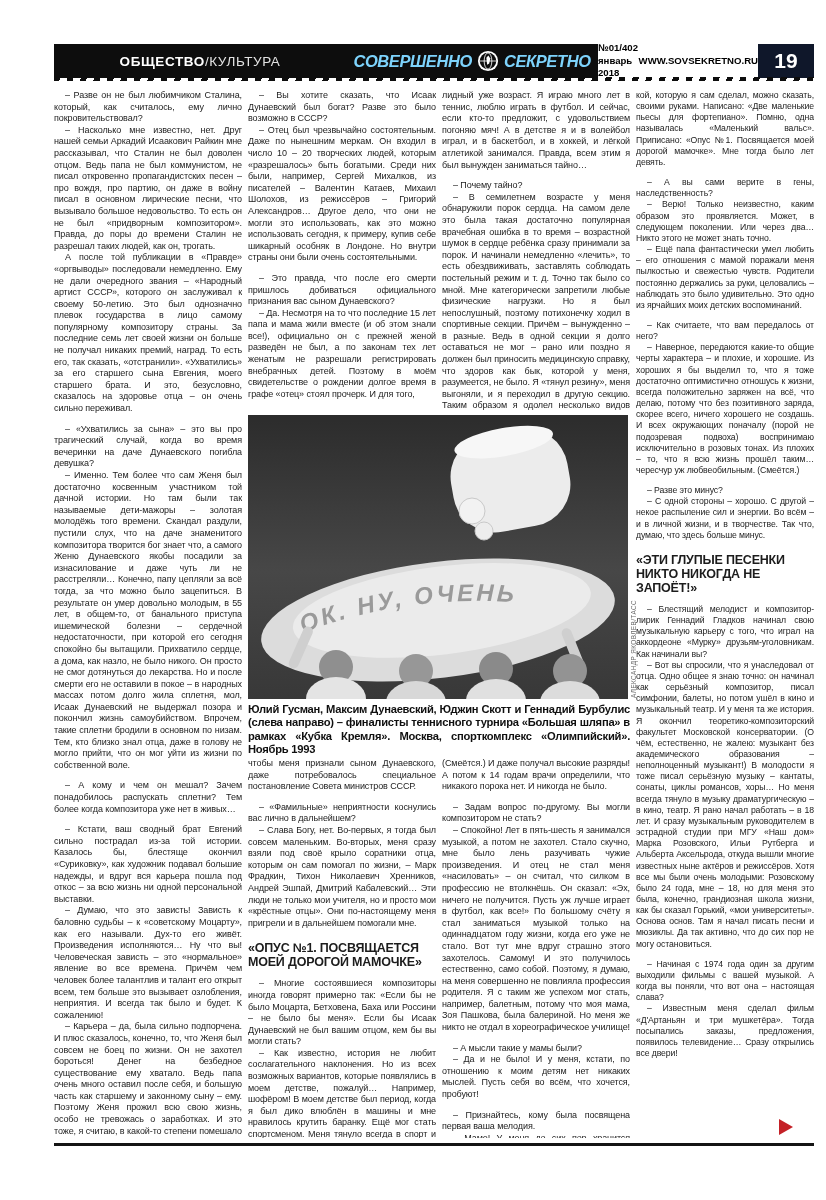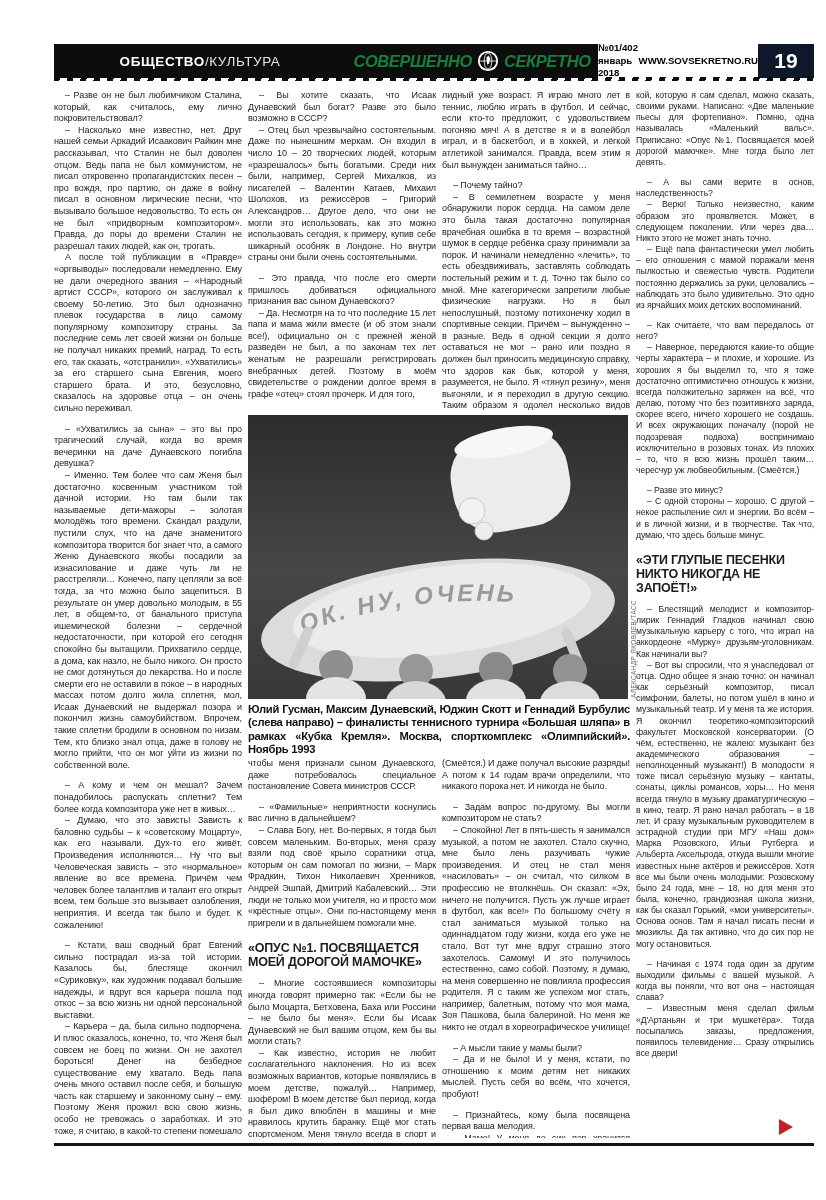--- a/index.html
+++ b/index.html
@@ -9,21 +9,21 @@
   
   .hdr { position:absolute; left:35px; top:44px; width:760px; height:34px;
          background:#0d0d0d; display:flex; align-items:stretch; }
   .hdr-tear { position:absolute; left:35px; top:77px; width:760px; height:4px;
          background:repeating-linear-gradient(105deg,#0d0d0d 0 6px, rgba(13,13,13,0) 6px 13px); }
   .hdr-section { flex:0 0 292px; display:flex; align-items:center; justify-content:center;
          color:#fff; font-size:13.5px; letter-spacing:.6px; }
   .sec-b { font-weight:bold; }
   .sec-r { font-weight:normal; color:#e3e3e3; }
   .hdr-logo { flex:1 1 auto; display:flex; align-items:center; justify-content:center; gap:5px;
-         color:#15803d; font-weight:bold; font-style:italic; font-size:16.5px; letter-spacing:-.4px; }
+         color:#7dd3fc; font-weight:bold; font-style:italic; font-size:16.5px; letter-spacing:-.4px; }
   .globe { width:22px; height:22px; flex:0 0 auto; }
   .hdr-issue { flex:0 0 160px; background:#fff; color:#000; display:flex; 
          align-items:center; justify-content:center; font-size:9.6px; font-weight:bold; line-height:12.5px; }
   .hdr-page { flex:0 0 56px; background:#0f172a; color:#fff; display:flex; align-items:center;
          justify-content:center; font-size:21px; font-weight:bold; }
 
   
   .col { position:absolute; overflow:hidden; text-align:justify;
          font-size:9px; line-height:11.6px; letter-spacing:-.1px; }
   .col.dense { font-size:8.7px; line-height:11.15px; }
@@ -84,22 +84,22 @@
   </div>
   <div class="hdr-tear"></div>
 
   <div id="col1" class="col">
       <p class="blk q">– Разве он не был любимчиком Сталина, который, как считалось, ему лично покровительствовал?</p>
       <p class="blk a">– Насколько мне известно, нет. Друг нашей семьи Аркадий Исаакович Райкин мне рассказывал, что Сталин не был доволен отцом. Ведь папа не был коммунистом, не писал откровенно пропагандистских песен – про вождя, про партию, он даже в войну писал в основном лирические песни, что вызывало большое недовольство. То есть он не был «придворным композитором». Правда, до поры до времени Сталин не разрешал таких людей, как он, трогать.</p>
       <p class="blk a">А после той публикации в «Правде» «оргвыводы» последовали немедленно. Ему не дали очередного звания – «Народный артист СССР», которого он заслуживал к своему 50-летию. Это был однозначно плевок государства в лицо самому популярному композитору страны. За последние семь лет своей жизни он больше не получал никаких премий, наград. То есть его, так сказать, «отстранили». «Ухватились» за его старшего сына Евгения, моего старшего брата. И это, безусловно, сказалось на здоровье отца – он очень сильно переживал.</p>
       <p class="blk q">– «Ухватились за сына» – это вы про трагический случай, когда во время вечеринки на даче Дунаевского погибла девушка?</p>
       <p class="blk a">– Именно. Тем более что сам Женя был достаточно косвенным участником той дачной истории. Но там были так называемые дети-мажоры – золотая молодёжь того времени. Скандал раздули, пустили слух, что на даче знаменитого композитора творится бог знает что, а самого Женю Дунаевского якобы посадили за изнасилование и даже чуть ли не расстреляли… Конечно, папу цепляли за всё тогда, за что можно было зацепиться. В результате он умер довольно молодым, в 55 лет, в общем-то, от банального приступа ишемической болезни – сердечной недостаточности, при которой его сегодня спокойно бы вытащили. Прихватило сердце, а дома, как назло, не было никого. Он просто не смог дотянуться до лекарства. Но и после смерти его не оставили в покое – в народных массах потом долго жила сплетня, мол, Исаак Дунаевский не выдержал позора и покончил жизнь самоубийством. Впрочем, такие сплетни бродили в основном по низам. Тем, кто близко знал отца, даже в голову не могло прийти, что он мог уйти из жизни по собственной воле.</p>
       <p class="blk q">– А кому и чем он мешал? Зачем понадобилось распускать сплетни? Тем более когда композитора уже нет в живых…</p>
+      <p class="blk q">– Кстати, ваш сводный брат Евгений сильно пострадал из-за той истории. Казалось бы, блестяще окончил «Суриковку», как художник подавал большие надежды, и вдруг вся карьера пошла под откос – за всю жизнь ни одной персональной выставки.</p>
       <p class="blk a">– Думаю, что это зависть! Зависть к баловню судьбы – к «советскому Моцарту», как его называли. Дух-то его живёт. Произведения исполняются… Ну что вы! Человеческая зависть – это «нормальное» явление во все времена. Причём чем человек более талантлив и талант его открыт всем, тем больше это вызывает озлобления, неприятия. И всегда так было и будет. К сожалению!</p>
-      <p class="blk q">– Кстати, ваш сводный брат Евгений сильно пострадал из-за той истории. Казалось бы, блестяще окончил «Суриковку», как художник подавал большие надежды, и вдруг вся карьера пошла под откос – за всю жизнь ни одной персональной выставки.</p>
       <p class="blk a">– Карьера – да, была сильно подпорчена. И плюс сказалось, конечно, то, что Женя был совсем не боец по жизни. Он не захотел бороться! Денег на безбедное существование ему хватало. Ведь папа очень много оставил после себя, и большую часть как старшему и законному сыну – ему. Поэтому Женя прожил всю свою жизнь, особо не тревожась о заработках. И это тоже, я считаю, в какой-то степени помешало ему реализоваться в творчестве.</p>
     </div>
   <div id="col2t" class="col">
       <p class="blk q">– Вы хотите сказать, что Исаак Дунаевский был богат? Разве это было возможно в СССР?</p>
       <p class="blk a">– Отец был чрезвычайно состоятельным. Даже по нынешним меркам. Он входил в число 10 – 20 творческих людей, которым «разрешалось» быть богатыми. Среди них были, например, Сергей Михалков, из писателей – Валентин Катаев, Михаил Шолохов, из режиссёров – Григорий Александров… Другое дело, что они не могли это использовать, как это можно использовать сегодня, к примеру, купив себе шикарный особняк в Лондоне. Но внутри страны они были очень состоятельными.</p>
       <p class="blk q">– Это правда, что после его смерти пришлось добиваться официального признания вас сыном Дунаевского?</p>
       <p class="blk a">– Да. Несмотря на то что последние 15 лет папа и мама жили вместе (и об этом знали все!), официально он с прежней женой разведён не был, а по законам тех лет женатым не разрешали регистрировать внебрачных детей. Поэтому в моём свидетельстве о рождении долгое время в графе «отец» стоял прочерк. И для того,</p>
     </div>
   <div id="col3t" class="col">
       <p class="blk c">лидный уже возраст. Я играю много лет в теннис, люблю играть в футбол. И сейчас, если кто-то предложит, с удовольствием погоняю мяч! А в детстве я и в волейбол играл, и в баскетбол, и в хоккей, и лёгкой атлетикой занимался. Правда, всем этим я был вынужден заниматься тайно…</p>
@@ -118,21 +118,21 @@
       <p class="blk c">(Смеётся.) И даже получал высокие разряды! А потом к 14 годам врачи определили, что никакого порока нет. И никогда не было.</p>
       <p class="blk q">– Задам вопрос по-другому. Вы могли композитором не стать?</p>
       <p class="blk a">– Спокойно! Лет в пять-шесть я занимался музыкой, а потом не захотел. Стало скучно, мне было лень разучивать чужие произведения. И отец не стал меня «насиловать» – он считал, что силком в профессию не втолкнёшь. Он сказал: «Эх, ничего не получится. Пусть уж лучше играет в футбол, как все!» По большому счёту я стал заниматься музыкой только на одиннадцатом году жизни, когда его уже не стало. Вот тут мне вдруг страшно этого захотелось. Самому! И это получилось естественно, само собой. Поэтому, я думаю, на меня совершенно не повлияла профессия родителя. Я с таким же успехом мог стать, например, балетным, потому что моя мама, Зоя Пашкова, была балериной. Но меня же никто не отдал в хореографическое училище!</p>
       <p class="blk q">– А мысли такие у мамы были?</p>
       <p class="blk a">– Да и не было! И у меня, кстати, по отношению к моим детям нет никаких мыслей. Пусть себя во всём, что хочется, пробуют!</p>
       <p class="blk q">– Признайтесь, кому была посвящена первая ваша мелодия.</p>
       <p class="blk a">– Маме! У меня до сих пор хранится картоночка, красиво оформленная, с облож-</p>
     </div>
   <div id="col4" class="col dense">
       <p class="blk c">кой, которую я сам сделал, можно сказать, своими руками. Написано: «Две маленькие пьесы для фортепиано». Помню, одна называлась «Маленький вальс». Приписано: «Опус №1. Посвящается моей дорогой мамочке». Мне тогда было лет девять.</p>
-      <p class="blk q">– А вы сами верите в основ, наследственность?</p>
+      <p class="blk q">– А вы сами верите в гены, наследственность?</p>
       <p class="blk a">– Верю! Только неизвестно, каким образом это проявляется. Может, в следующем поколении. Или через два… Никто этого не может знать точно.</p>
       <p class="blk a">– Ещё папа фантастически умел любить – его отношения с мамой поражали меня пылкостью и свежестью чувств. Родители постоянно держались за руки, целовались – наблюдать это было удивительно. Это одно из ярчайших моих детских воспоминаний.</p>
       <p class="blk q">– Как считаете, что вам передалось от него?</p>
       <p class="blk a">– Наверное, передаются какие-то общие черты характера – и плохие, и хорошие. Из хороших я бы выделил то, что я тоже достаточно оптимистично отношусь к жизни, всегда положительно заряжен на всё, что делаю, потому что без позитивного заряда, скорее всего, ничего хорошего не создашь. И всех окружающих поначалу (порой не подозревая подвоха) воспринимаю исключительно в розовых тонах. Из плохих – то, что я всю жизнь прошёл таким… чересчур уж любвеобильным. (Смеётся.)</p>
       <p class="blk q">– Разве это минус?</p>
       <p class="blk a">– С одной стороны – хорошо. С другой – некое распыление сил и энергии. Во всём – и в личной жизни, и в творчестве. Так что, думаю, что здесь больше минус.</p>
       <p class="blk h">«ЭТИ ГЛУПЫЕ ПЕСЕНКИ НИКТО НИКОГДА НЕ ЗАПОЁТ!»</p>
       <p class="blk q">– Блестящий мелодист и композитор-лирик Геннадий Гладков начинал свою музыкальную карьеру с того, что играл на аккордеоне «Мурку» друзьям-уголовникам. Как начинали вы?</p>
       <p class="blk a">– Вот вы спросили, что я унаследовал от отца. Одно общее я знаю точно: он начинал как серьёзный композитор, писал симфонии, балеты, но потом ушёл в кино и музыкальный театр. И у меня та же история. Я окончил теоретико-композиторский факультет Московской консерватории. (О чём, естественно, не жалею: музыкант без академического образования – неполноценный музыкант!) В молодости я тоже писал серьёзную музыку – кантаты, сонаты, циклы романсов, хоры… Но меня всегда тянуло в музыку драматургическую – в кино, театр. Я рано начал работать – в 18 лет. И сразу музыкальным руководителем в эстрадной студии при МГУ «Наш дом» Марка Розовского, Ильи Рутберга и Альберта Аксельрода, откуда вышли многие известных ныне актёров и режиссёров. Хотя все мы были очень молодыми: Розовскому было 24 года, мне – 18, но для меня это была, конечно, грандиозная школа жизни, как бы сказал Горький, «мои университеты». Основа основ. Там я начал писать песни и мюзиклы. Да так активно, что до сих пор не могу остановиться.</p>
       <p class="blk q">– Начиная с 1974 года один за другим выходили фильмы с вашей музыкой. А когда вы поняли, что вот она – настоящая слава?</p>

